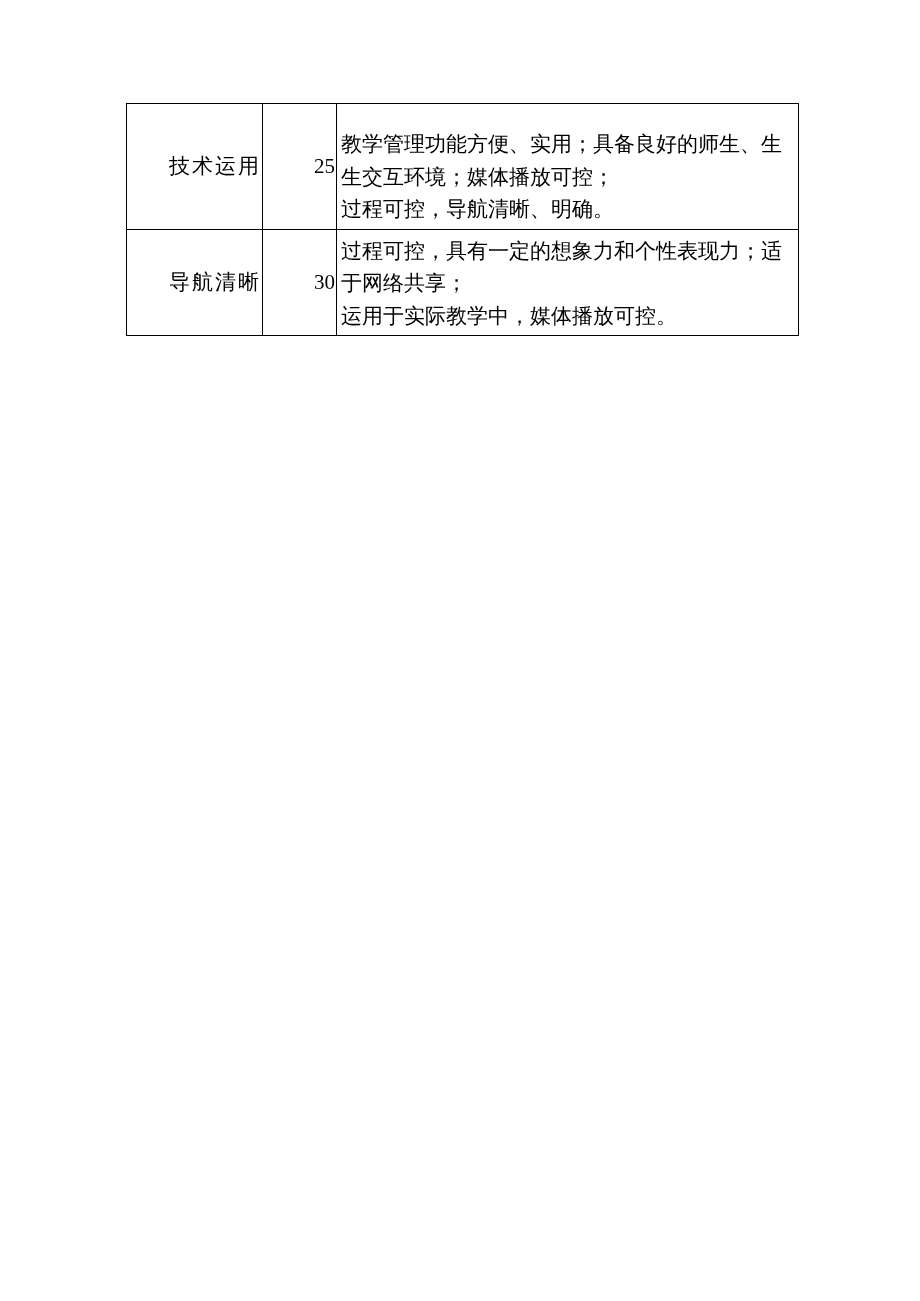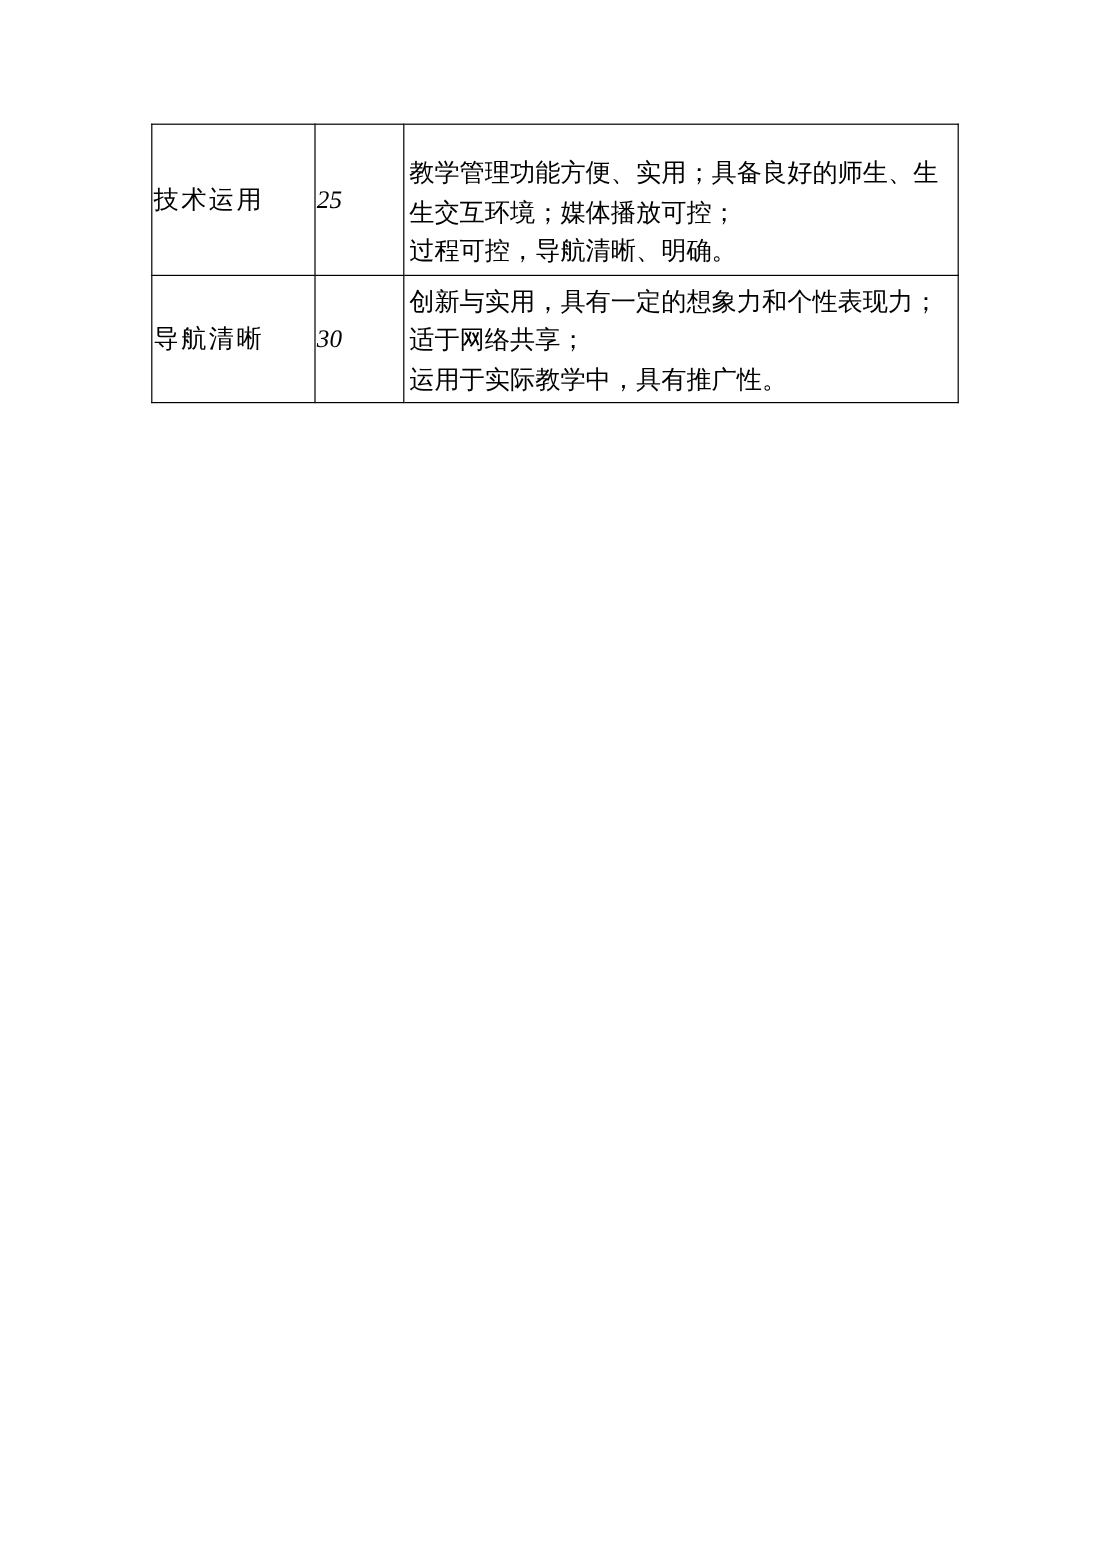--- a/index.html
+++ b/index.html
@@ -23,27 +23,26 @@
     }
     td {
       border: 1.5px solid #000;
       vertical-align: middle;
       font-size: 21px;
       color: #000;
       line-height: 1.55;
     }
     td.col1 {
       width: 136px;
-      text-align: left;
+      text-align: right;
       letter-spacing: 2px;
     }
     td.col2 {
       width: 74px;
-      text-align: left;
-      font-style: italic;
+      text-align: right;
     }
     td.col3 {
       padding: 5px 4px 3px 4px;
       text-align: left;
     }
     tr.row1 td.col3 {
       padding-top: 24px;
     }
     .line {
       display: block;
@@ -60,19 +59,19 @@
       <td class="col2">25</td>
       <td class="col3">
         <span class="line">教学管理功能方便、实用；具备良好的师生、生生交互环境；媒体播放可控；</span>
         <span class="line">过程可控，导航清晰、明确。</span>
       </td>
     </tr>
     <tr class="row2">
       <td class="col1">导航清晰</td>
       <td class="col2">30</td>
       <td class="col3">
-        <span class="line">创新与实用，具有一定的想象力和个性表现力；适于网络共享；</span>
-        <span class="line">运用于实际教学中，具有推广性。</span>
+        <span class="line">过程可控，具有一定的想象力和个性表现力；适于网络共享；</span>
+        <span class="line">运用于实际教学中，媒体播放可控。</span>
       </td>
     </tr>
   </tbody>
     </table>
 </div>
 
 </body></html>

